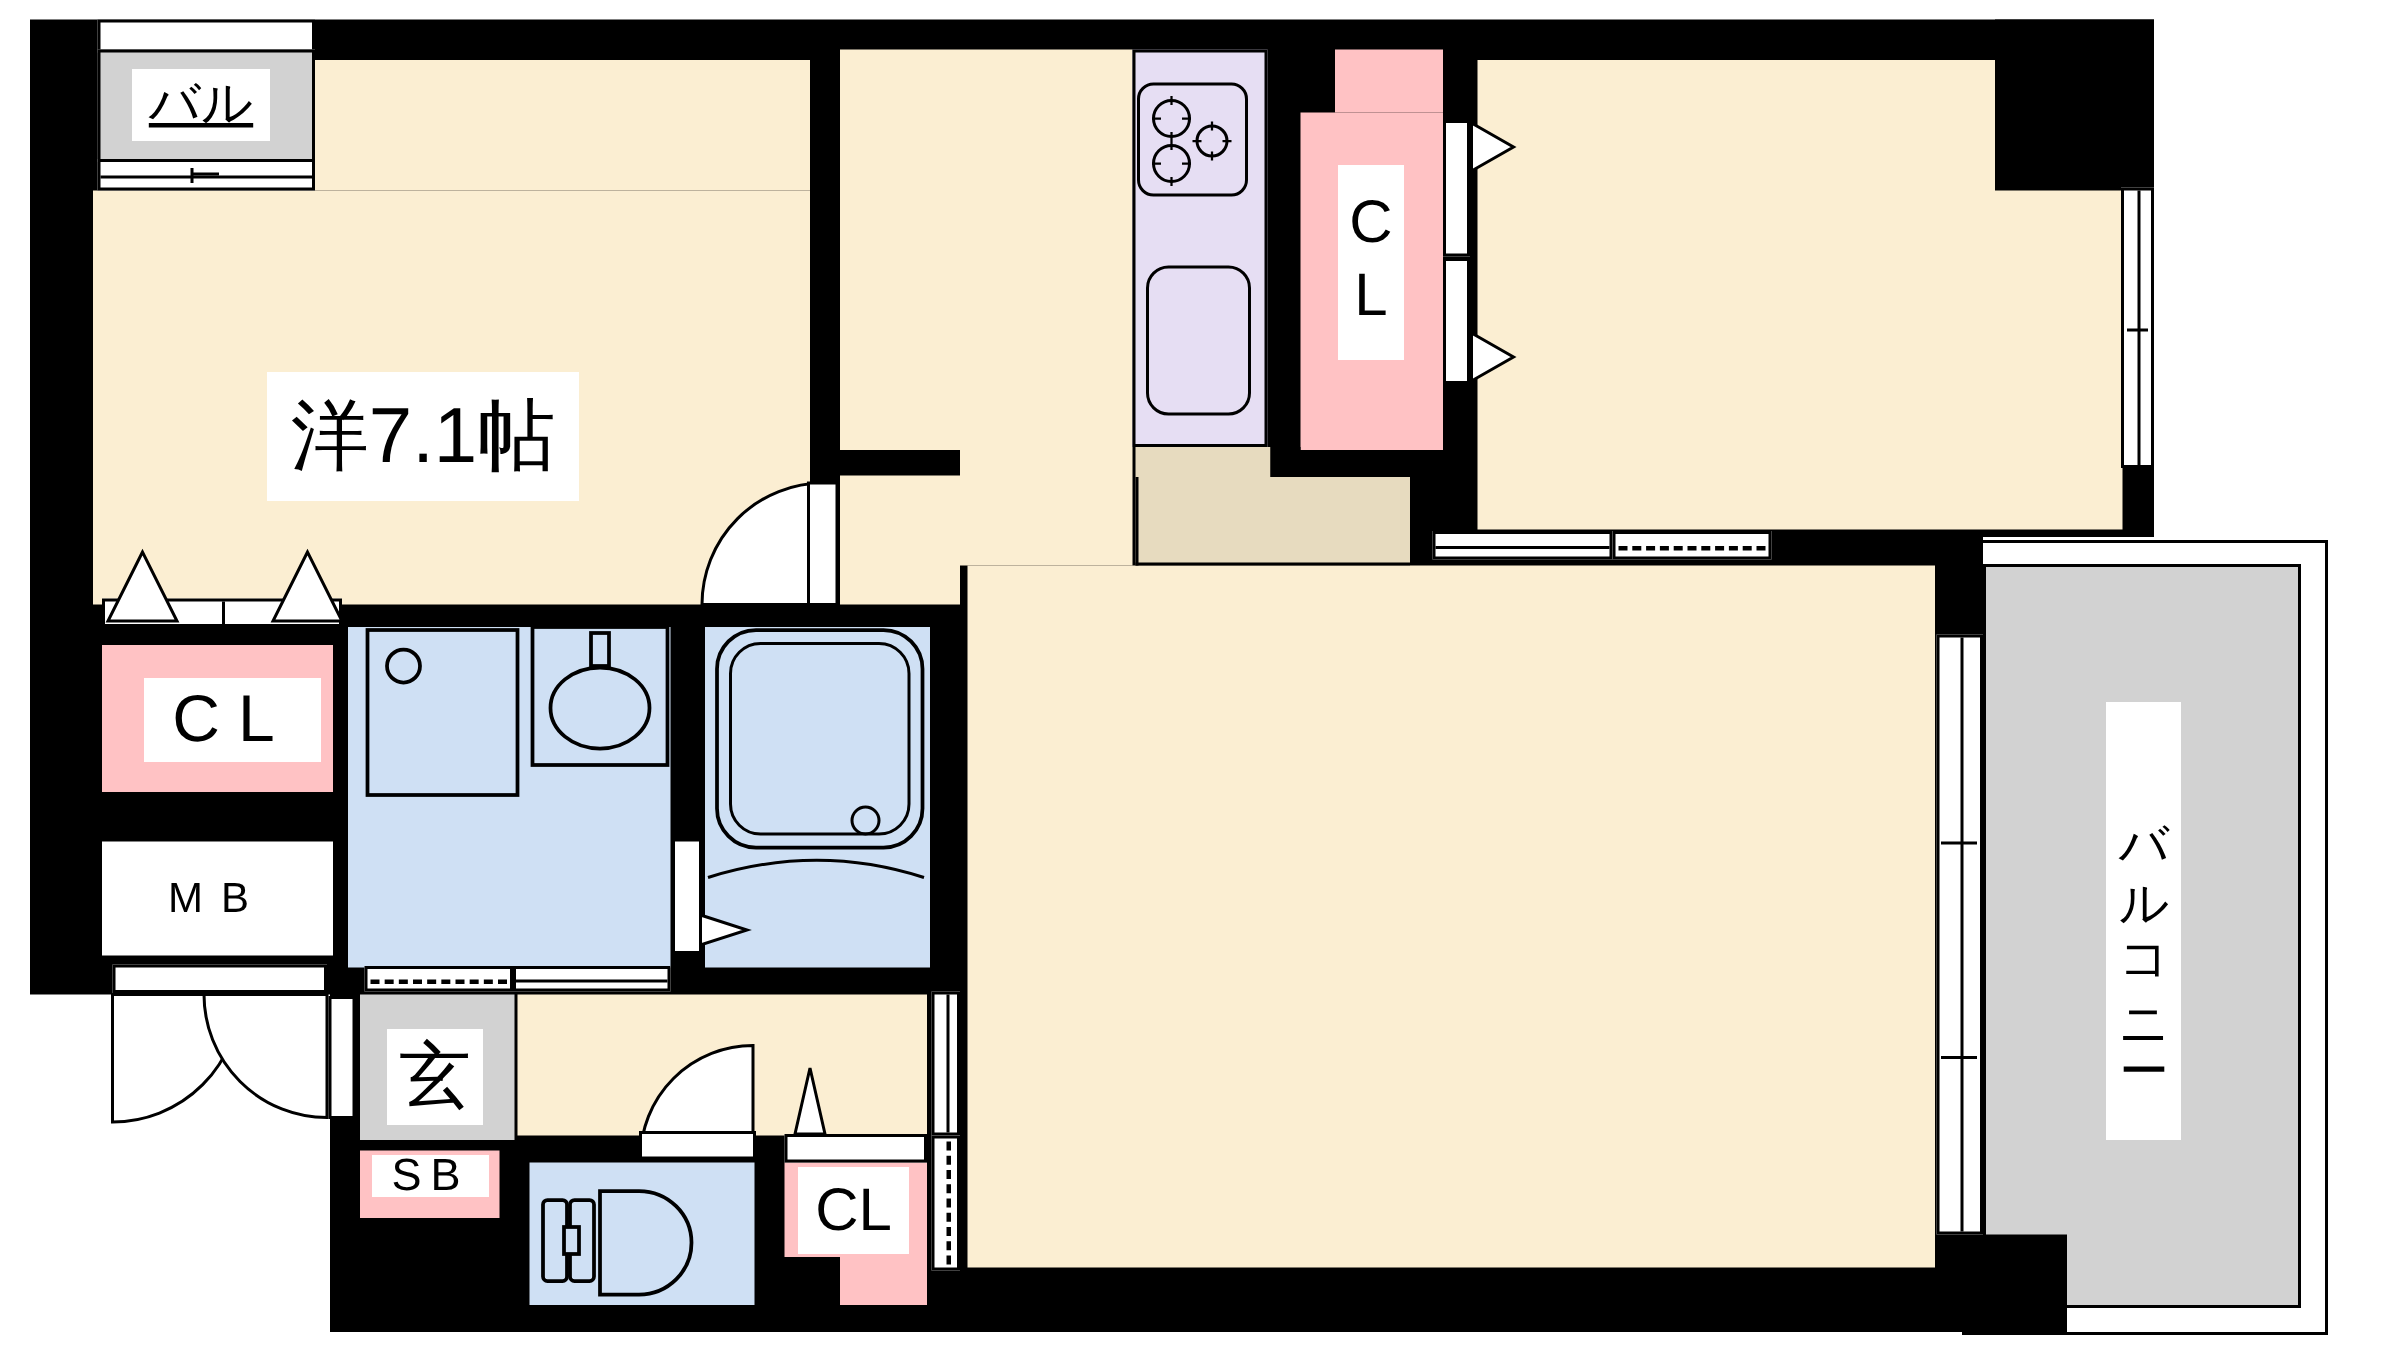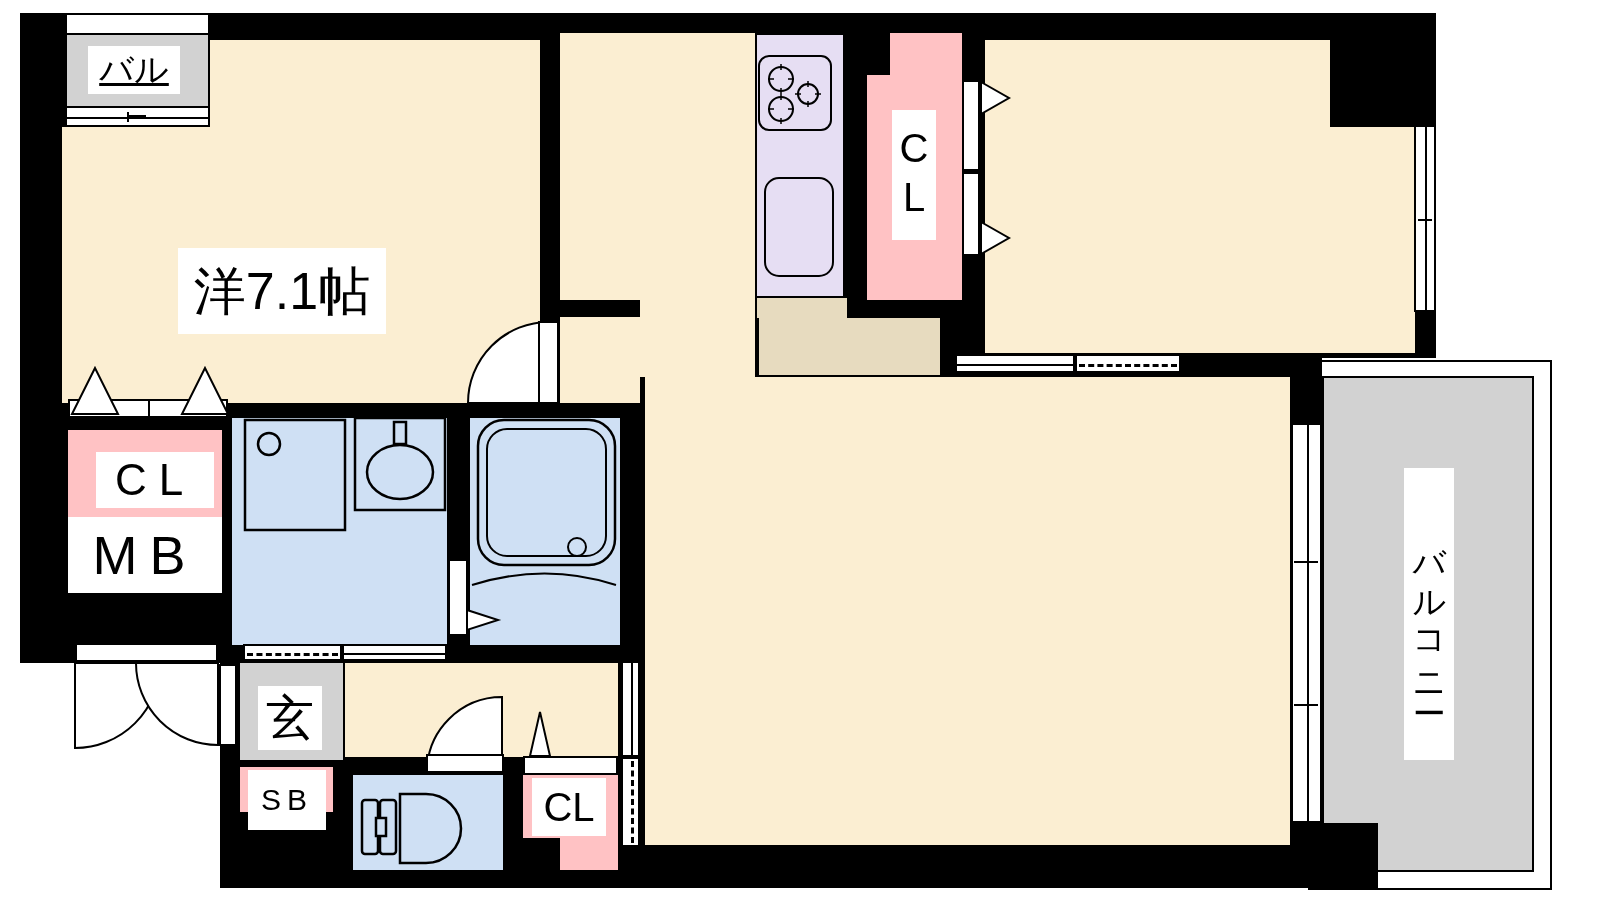--- a/index.html
+++ b/index.html
@@ -92,21 +92,21 @@
     </div>
   <div class="win" style="left:75px;top:643px;width:143px;height:19px;"></div>
 
   <div class="win" style="left:68px;top:399px;width:160px;height:19px;">
       <div class="vline"></div>
     </div>
   <div class="win" style="left:523px;top:756px;width:95px;height:19px;"></div>
   <div class="win" style="left:962px;top:80px;width:18px;height:91px;"></div>
   <div class="win" style="left:962px;top:172px;width:18px;height:84px;"></div>
 
-  <div class="lab" style="left:68px;top:517px;width:154px;height:76px;font-size:54px;letter-spacing:12px;">MB</div>
+  <div class="lab" style="left:68px;top:561px;width:154px;height:76px;font-size:28px;letter-spacing:12px;">MB</div>
 
   <svg width="1600" height="900" viewBox="0 0 1600 900">
     <g fill="#fff" stroke="#000" stroke-width="2">
       <path d="M549,403 L549,322 A81,81 0 0 0 468,403 Z"></path>
       <rect x="539" y="322" width="19" height="81"></rect>
     </g>
     <g fill="#fff" stroke="#000" stroke-width="2">
       <path d="M502,772 L427,772 A75,75 0 0 1 502,697 Z"></path>
       <rect x="427" y="755" width="76" height="17"></rect>
     </g>
@@ -165,16 +165,16 @@
       <path d="M1294,562 h24 M1294,705 h24 M1418,220 h14 M128,116 h18 M128,112 v10"></path>
     </g>
   </svg>
 
   <div class="lab" style="left:88px;top:46px;width:92px;height:48px;font-size:34px;text-decoration:underline;">バル</div>
   <div class="lab" style="left:178px;top:203px;width:208px;height:86px;font-size:52px;margin-top:45px;">洋7.1帖</div>
   <div class="lab vert" style="left:892px;top:110px;width:44px;height:130px;font-size:40px;">CL</div>
   <div class="lab vert" style="left:1404px;top:468px;width:50px;height:292px;font-size:33px;">バルコニー</div>
   <div class="lab" style="left:96px;top:452px;width:118px;height:56px;font-size:44px;letter-spacing:12px;">CL</div>
   <div class="lab" style="left:258px;top:686px;width:64px;height:64px;font-size:48px;">玄</div>
-  <div class="lab" style="left:248px;top:770px;width:78px;height:60px;font-size:30px;letter-spacing:6px;">SB</div>
+  <div class="lab" style="left:248px;top:770px;width:78px;height:28px;font-size:30px;letter-spacing:6px;">SB</div>
   <div class="lab" style="left:532px;top:778px;width:74px;height:58px;font-size:40px;">CL</div>
 
 </div>
 
 </body></html>

